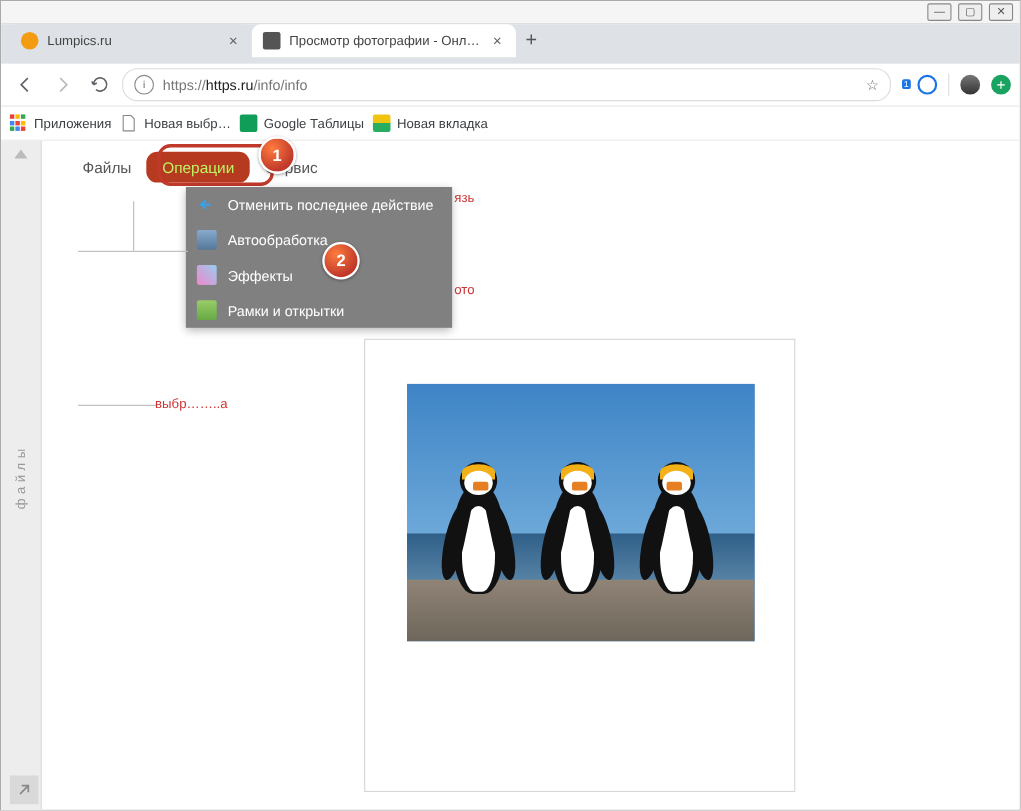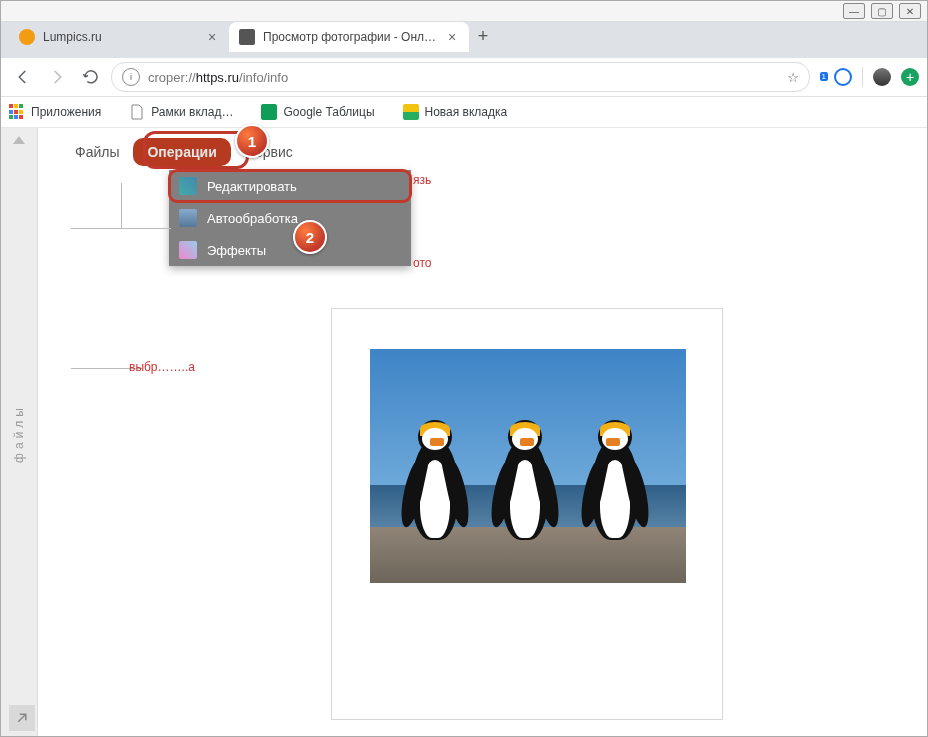--- a/index.html
+++ b/index.html
@@ -19,36 +19,36 @@
   .toolbar{height:38px;background:#fff;border-bottom:1px solid #e0e0e0;display:flex;align-items:center;padding:0 8px;gap:6px}
   .tbtn{width:28px;height:28px;display:flex;align-items:center;justify-content:center;color:#5f6368;border-radius:50%}
   .tbtn svg{width:18px;height:18px}
   .omnibox{flex:1;height:28px;border:1px solid #dadce0;border-radius:14px;display:flex;align-items:center;padding:0 10px;gap:8px;color:#5f6368;font-size:13px}
   .omnibox .lock{width:16px;height:16px;border:1px solid #888;border-radius:50%;display:flex;align-items:center;justify-content:center;font-size:9px}
   .omnibox .url{flex:1;color:#202124}
   .omnibox .url .grey{color:#777}
   .ext{display:flex;align-items:center;gap:10px;padding-left:8px}
   .ext-icon{width:18px;height:18px;border-radius:50%}
   
-  .bmbar{height:30px;background:#fff;border-bottom:1px solid #e8e8e8;display:flex;align-items:center;padding:0 8px;gap:28px;font-size:12px;color:#3c4043}
+  .bmbar{height:30px;background:#fff;border-bottom:1px solid #e8e8e8;display:flex;align-items:center;padding:0 8px;gap:8px;font-size:12px;color:#3c4043}
   .bm{display:flex;align-items:center;gap:6px}
   .bm .bmicon{width:16px;height:16px}
   
   .page{position:relative;height:calc(100% - 20px - 36px - 38px - 30px);background:#fff}
   .sidepanel{position:absolute;left:0;top:0;bottom:0;width:36px;background:#ededed;border-right:1px solid #ddd;display:flex;flex-direction:column;align-items:center;justify-content:space-between;padding:8px 0}
   .sidepanel .tri{width:0;height:0;border-left:6px solid transparent;border-right:6px solid transparent}
   .sidepanel .tri.up{border-bottom:8px solid #bbb}
   .sidepanel .tri.down{border-top:8px solid #bbb}
   .sidepanel .vlabel{writing-mode:vertical-rl;transform:rotate(180deg);color:#999;font-size:12px;letter-spacing:4px}
   .bl-link{position:absolute;left:8px;bottom:8px;width:26px;height:26px;background:#d9d9d9;display:flex;align-items:center;justify-content:center}
   .bl-link svg{width:18px;height:18px;stroke:#888;fill:none;stroke-width:2}
   
   .ed-menubar{position:absolute;left:60px;top:10px;display:flex;gap:0;align-items:center;font-size:14px;color:#555}
   .ed-menuitem{padding:6px 14px;border-radius:10px}
-  .ed-menuitem.sel{background:#b53a1f;color:#e5e5e5;font-weight:700}
+  .ed-menuitem.sel{background:#b53a1f;color:#bef264;font-weight:400}
   .callout1{position:absolute;left:142px;top:3px;width:100px;height:32px;border:3px solid #c0392b;border-radius:12px;pointer-events:none}
   
   .dropdown{position:absolute;left:168px;top:42px;width:242px;background:#808080;color:#fff;font-size:13px;box-shadow:0 3px 8px rgba(0,0,0,.3)}
   .dd-item{display:flex;align-items:center;gap:10px;padding:7px 10px}
   .dd-icon{width:18px;height:18px;flex:0 0 18px;display:flex;align-items:center;justify-content:center}
   .dd-icon svg{width:16px;height:16px}
   .dd-item.hl{outline:3px solid #c0392b;outline-offset:-2px;border-radius:8px}
   
   .badge{position:absolute;width:30px;height:30px;border-radius:50%;background:radial-gradient(circle at 35% 30%,#ff7b3d,#c0392b 70%);color:#fff;font-weight:bold;font-size:15px;display:flex;align-items:center;justify-content:center;border:2px solid #fff;box-shadow:0 1px 3px rgba(0,0,0,.4)}
   
@@ -113,21 +113,21 @@
         </svg>
       </div>
     <div class="tbtn">
         <svg viewBox="0 0 24 24">
           <path d="M4 12a8 8 0 1 1 3 6M4 12l-2-4m2 4l4-2" fill="none" stroke="#5f6368" stroke-width="2"></path>
         </svg>
       </div>
     <div class="omnibox">
       <span class="lock">i</span>
       <span class="url">
-        <span class="grey">croper://</span><span>https.ru</span><span class="grey">/info/info</span>
+        <span class="grey">https://</span><span>https.ru</span><span class="grey">/info/info</span>
       </span>
       <span class="star">☆</span>
     </div>
     <div class="ext">
       <span style="position:relative">
         <span class="ext-icon" style="background:#d42e12"></span>
         <span style="position:absolute;right:-4px;bottom:-4px;background:#1a73e8;color:#fff;font-size:8px;padding:0 2px;border-radius:2px">1</span>
       </span>
       <span class="ext-icon" style="background:#fff;border:2px solid #1a73e8;box-sizing:border-box"></span>
       <span style="width:1px;height:20px;background:#ddd"></span>
@@ -148,21 +148,21 @@
         <span style="background:#34a853;width:4px;height:4px"></span>
           <span style="background:#4285f4;width:4px;height:4px"></span>
           <span style="background:#ea4335;width:4px;height:4px"></span>
       </span>
       <span>Приложения</span>
     </div>
     <div class="bm">
       <span class="bmicon"><svg viewBox="0 0 16 16">
             <path d="M3 1h7l3 3v11H3z" fill="none" stroke="#888"></path>
           </svg></span>
-      <span>Рамки вклад…</span>
+      <span>Новая выбр…</span>
     </div>
     <div class="bm">
       <span class="bmicon" style="background:#0f9d58;border-radius:2px"></span>
       <span>Google Таблицы</span>
     </div>
     <div class="bm">
       <span class="bmicon" style="background:linear-gradient(#f1c40f 50%,#27ae60 50%);border-radius:2px"></span>
       <span>Новая вкладка</span>
     </div>
   </div>
@@ -177,41 +177,49 @@
 
     <div class="ed-menubar">
       <div class="ed-menuitem">Файлы</div>
       <div class="ed-menuitem sel">Операции</div>
       <div class="ed-menuitem">Сервис</div>
     </div>
     <div class="callout1"></div>
     <div class="badge" style="left:234px;top:-4px">1</div>
 
     <div class="dropdown">
-      <div class="dd-item hl">
-        <span class="dd-icon" style="background:linear-gradient(45deg,#4aa,#48a);border-radius:2px"></span>
-        <span>Редактировать</span>
+      <div class="dd-item">
+        <span class="dd-icon">
+            <svg viewBox="0 0 24 24">
+              <path d="M10 7L4 12l6 5M4 12h12a5 5 0 0 1 0 0" fill="none" stroke="#3aa0e8" stroke-width="3" stroke-linecap="round"></path>
+            </svg>
+          </span>
+        <span>Отменить последнее действие</span>
       </div>
       <div class="dd-item">
         <span class="dd-icon" style="background:linear-gradient(#8ac,#579);border-radius:2px"></span>
         <span>Автообработка</span>
       </div>
       <div class="dd-item">
         <span class="dd-icon" style="background:linear-gradient(45deg,#e8c,#9ce);border-radius:2px"></span>
         <span>Эффекты</span>
+      </div>
+      <div class="dd-item">
+        <span class="dd-icon" style="background:linear-gradient(#9c6,#6a4);border-radius:2px"></span>
+        <span>Рамки и открытки</span>
       </div>
     </div>
     <div class="badge" style="left:292px;top:92px">2</div>
 
     <div class="hline" style="left:70px;top:100px;width:100px"></div>
     <div class="vline" style="left:120px;top:55px;height:45px"></div>
     <div class="hline" style="left:70px;top:240px;width:72px"></div>
     <span class="label-red" style="left:412px;top:45px">язь</span>
     <span class="label-red" style="left:412px;top:128px">ото</span>
-    <span class="label-red" style="left:128px;top:232px">выбр……..а</span>
+    <span class="label-red" style="left:140px;top:232px">выбр……..а</span>
 
     <div class="viewer">
       <div class="img">
         <div class="sky"></div>
         <div class="water"></div>
         <div class="ground"></div>
         <div class="peng p1">
             <div class="body"></div>
             <div class="belly"></div>
             <div class="wing"></div>

